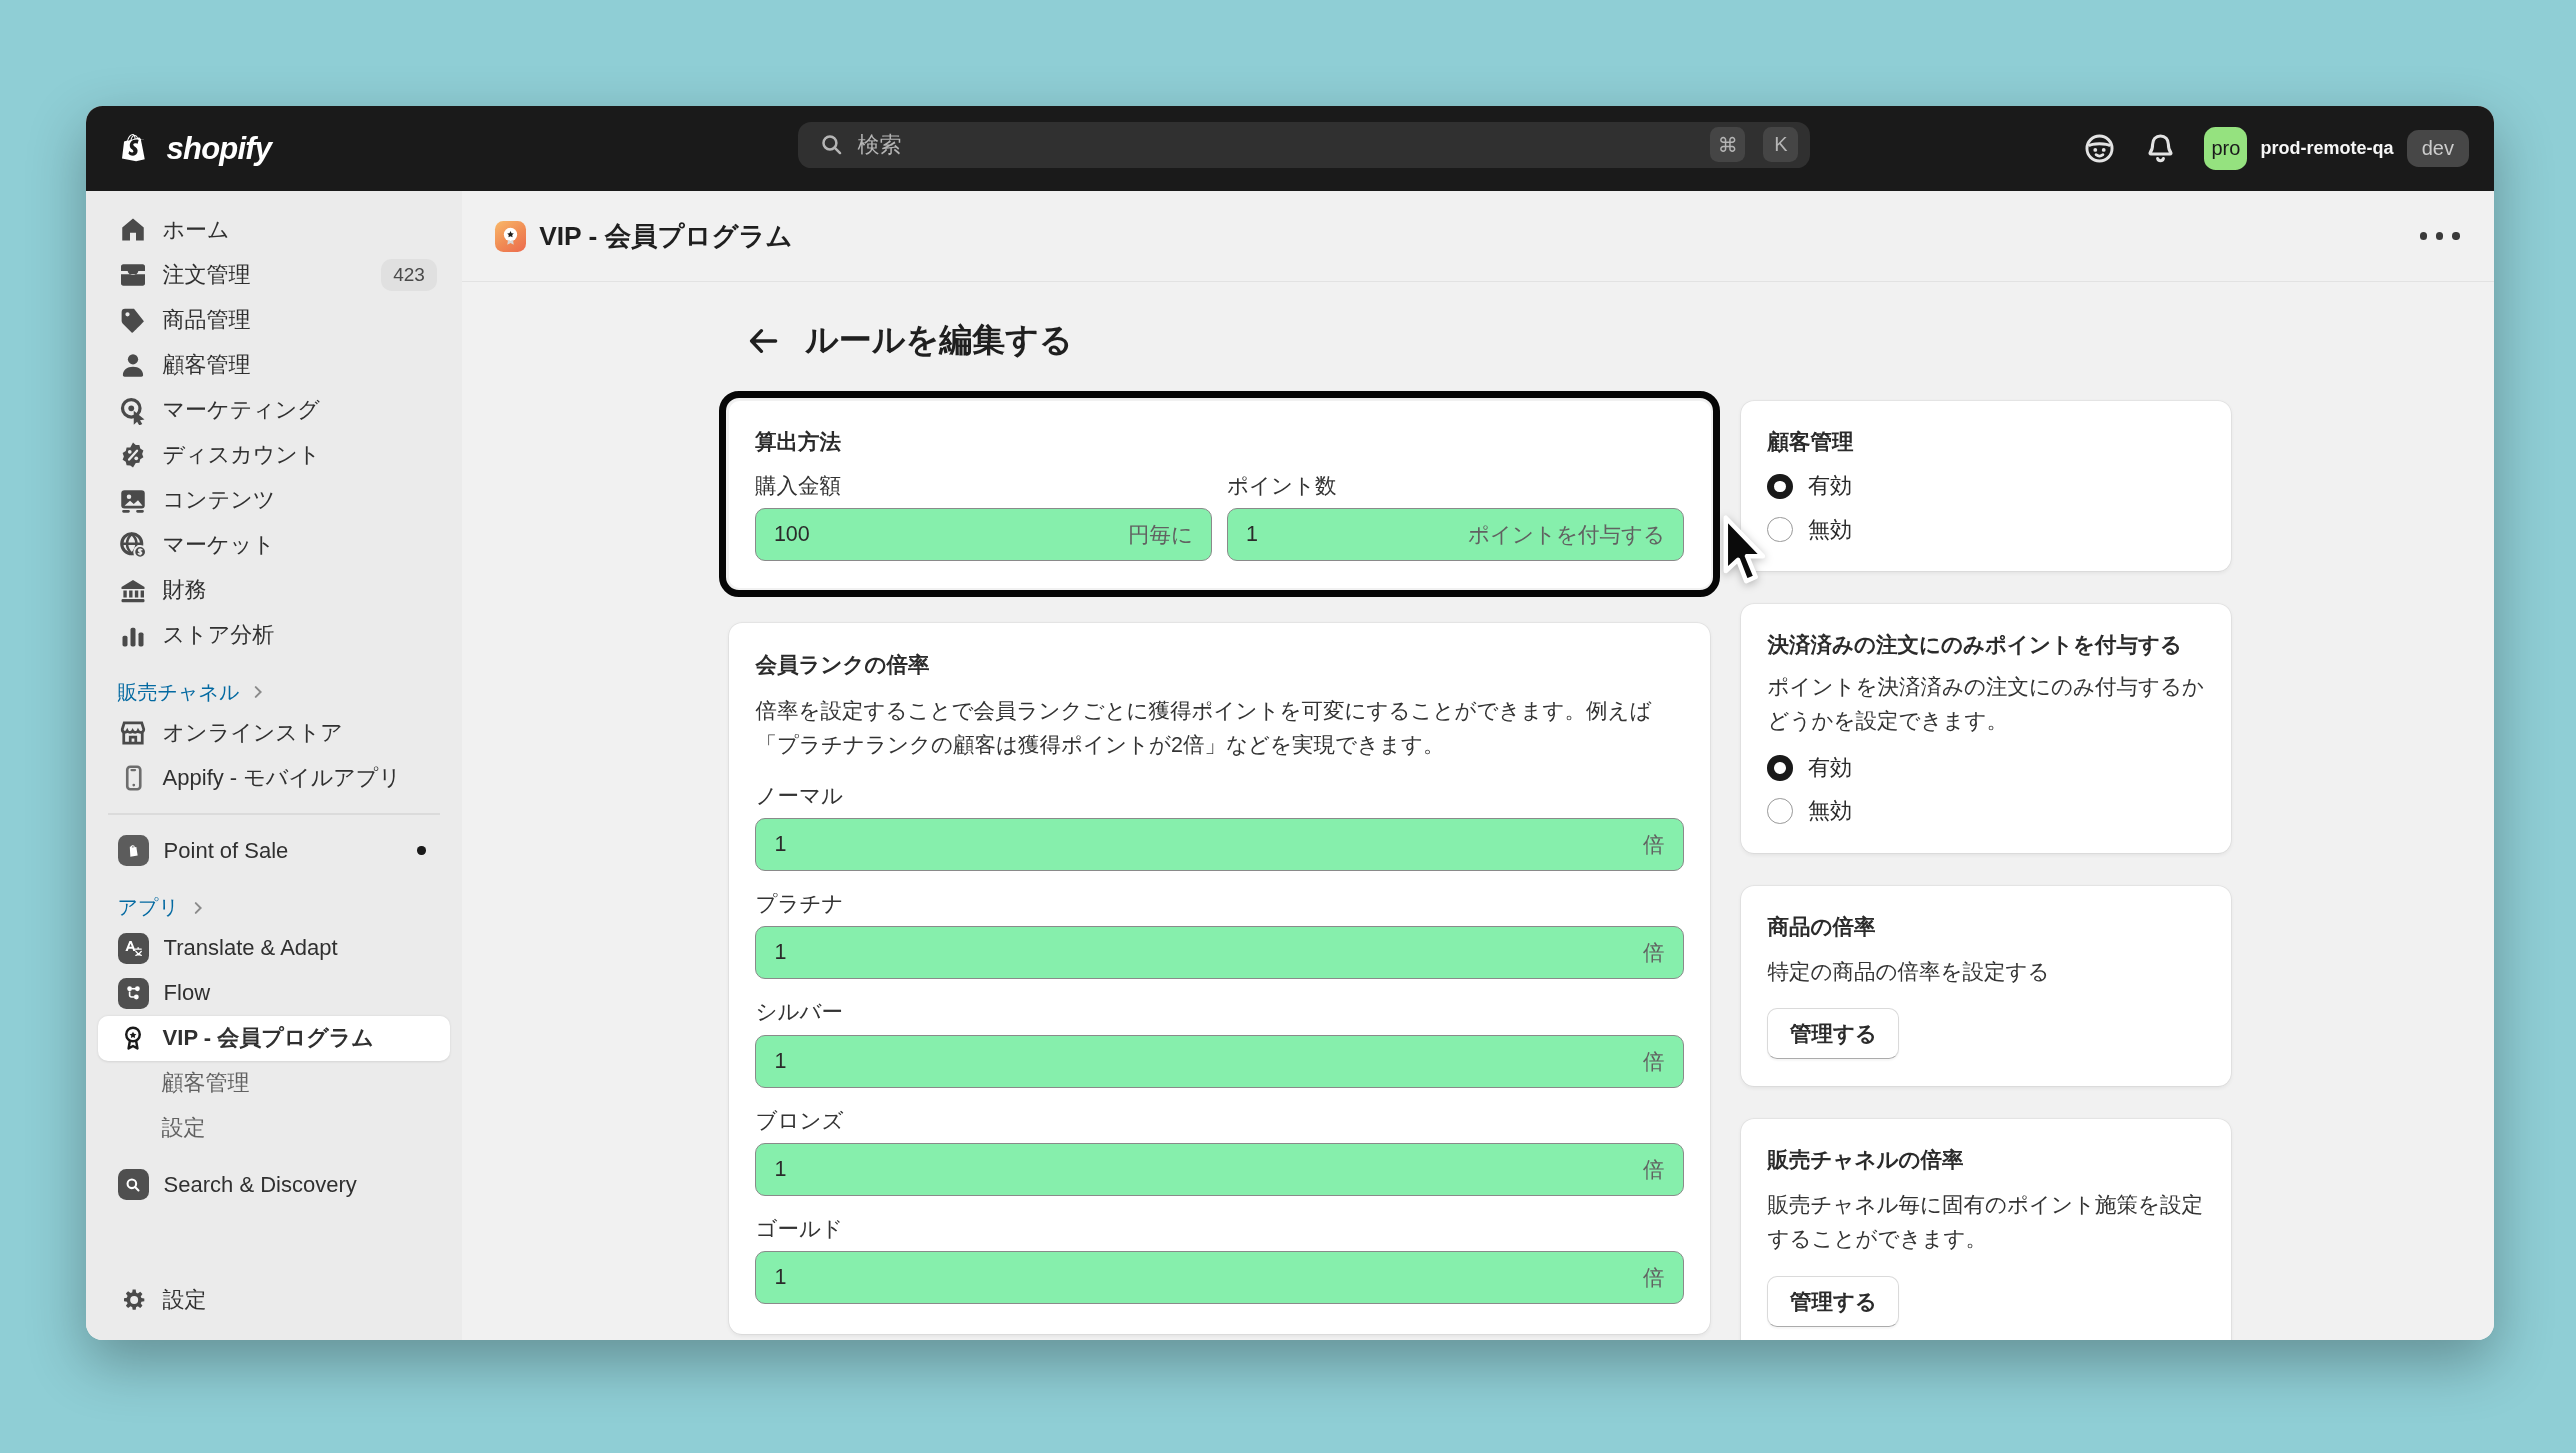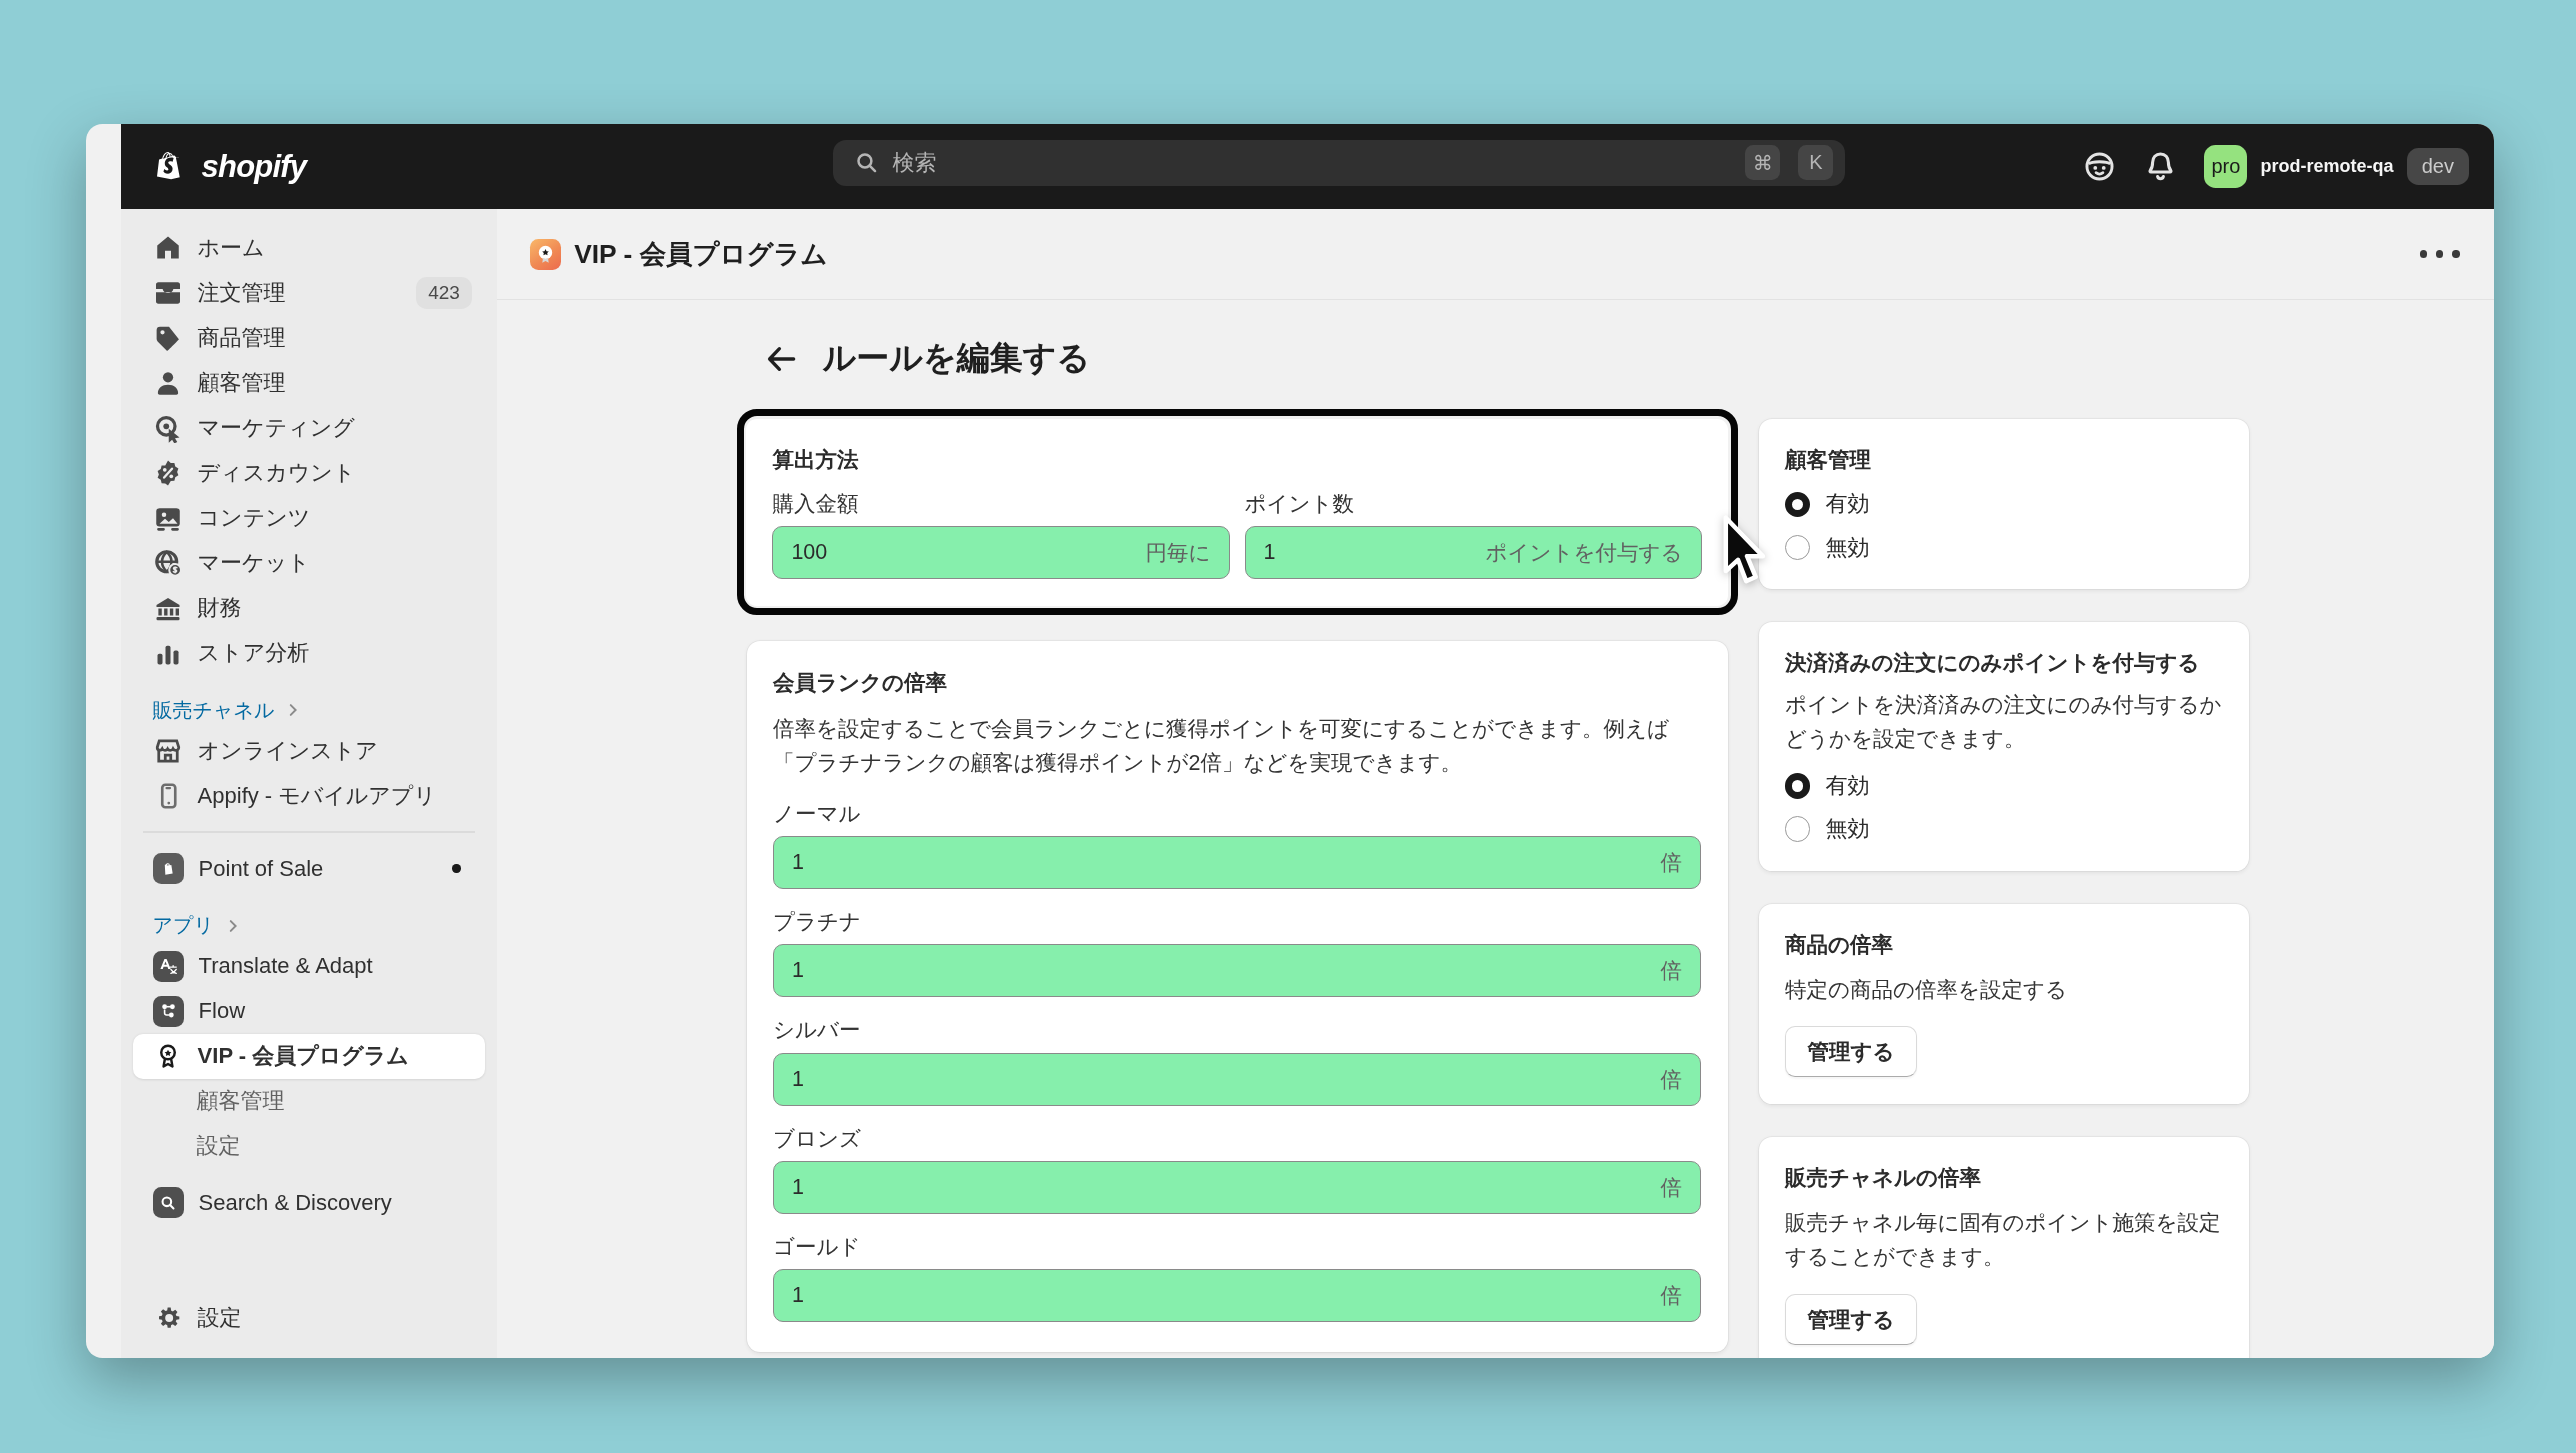--- a/index.html
+++ b/index.html
@@ -1,23 +1,23 @@
 <!DOCTYPE html>
 <html style="font-size:13.2px"><head>
 <meta charset="utf-8">
 <style>
   * { margin:0; padding:0; box-sizing:border-box; }
   html,body { background:#8fced5; }
   body { font-family:"Liberation Sans","DejaVu Sans",sans-serif; color:#303030; }
   .canvas { position:relative; width:2576px; height:1453px; background:#8fced5; overflow:hidden; }
 
   
-  .window { position:absolute; left:86px; top:124px; width:2408px; height:1234px;
+  .window { position:absolute; left:86px; top:106px; width:2408px; height:1234px;
     background:#f1f1f1; border-radius:16.5px; overflow:hidden;
-    box-shadow:0 21.5px 58px rgba(0,0,0,.30); display:flex; flex-direction:column;padding-left:35px; }
+    box-shadow:0 21.5px 58px rgba(0,0,0,.30); display:flex; flex-direction:column; }
 
   
   .topbar { flex:0 0 85px; background:#1a1a1a; position:relative; display:flex; align-items:center; }
   .logo { display:flex; align-items:center; gap:11.6px; padding-left:33px; }
   .logo-word { color:#fff; font-size:31px; font-weight:800; font-style:italic; letter-spacing:-0.8px; }
   .searchbar { position:absolute; left:712px; top:15.7px; width:1012px; height:46px; background:#303030;
     border-radius:13.2px; display:flex; align-items:center; padding:0 11.6px 0 18px; gap:11.6px; }
   .search-ph { color:#b5b5b5; font-size:22px; flex:1; }
   .kbd { width:35px; height:35px; border-radius:8.3px; background:#454545; color:#b5b5b5;
     font-size:20px; display:flex; align-items:center; justify-content:center; margin-left:6.6px; }

